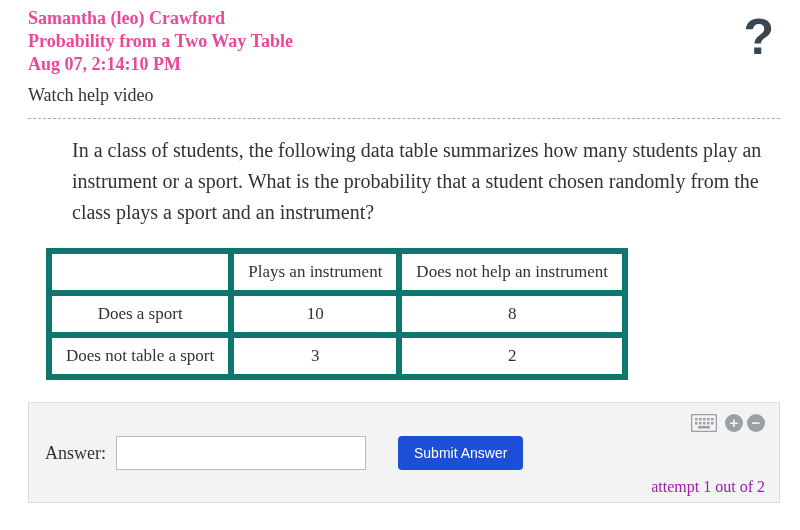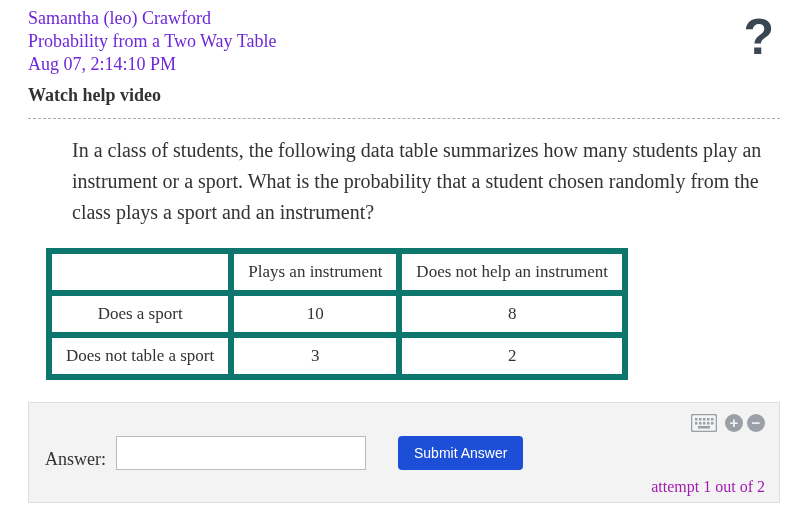--- a/index.html
+++ b/index.html
@@ -8,28 +8,29 @@
     color: #333;
     background: #fff;
     width: 800px;
     height: 530px;
     padding: 8px 20px 0 28px;
     position: relative;
   }
   .header-block { position: relative; }
   .cursive {
     font-family: 'Comic Sans MS', 'Segoe Script', cursive;
-    color: #6d28d9;
+    color: #ec4899;
+    font-weight: bold;
   }
   .student-name { font-size: 18px; margin-bottom: 2px; }
   .topic { font-size: 18px; margin-bottom: 2px; }
   .timestamp { font-size: 18px; margin-bottom: 10px; }
   .watch-video {
     font-family: 'Comic Sans MS', 'Segoe Script', cursive;
-    font-weight: bold;
+    font-weight: normal;
     font-size: 18px;
     color: #333;
     cursor: pointer;
     display: inline-block;
     margin-bottom: 12px;
   }
   .help-icon {
     position: absolute;
     right: 6px;
     top: 0px;
@@ -86,21 +87,21 @@
     color:#f3f3f3;
     text-align:center;
     line-height:18px;
     font-size:15px;
     font-weight:bold;
     font-family: Arial, sans-serif;
     vertical-align: middle;
   }
   .answer-row {
     display:flex;
-    align-items:flex-end;
+    align-items:center;
     gap: 10px;
     margin-bottom: 8px;
   }
   .answer-label { font-size: 18px; }
   .answer-input {
     width: 250px;
     height: 34px;
     border: 1px solid #bbb;
     background:#fff;
     font-size: 16px;

